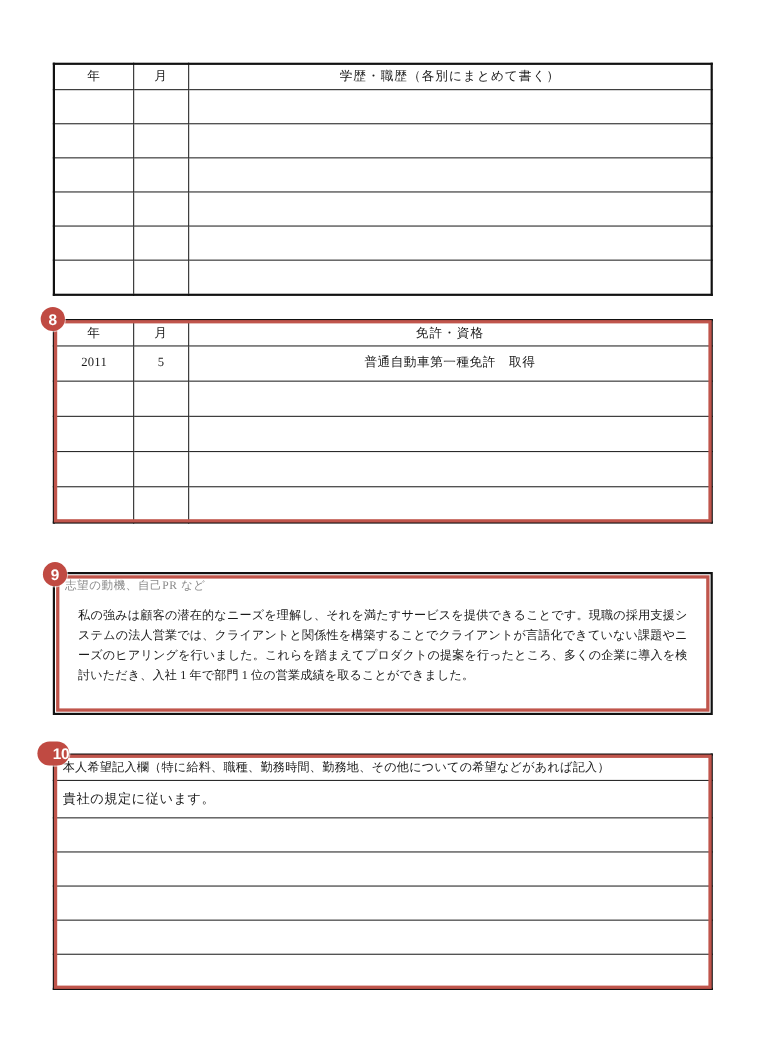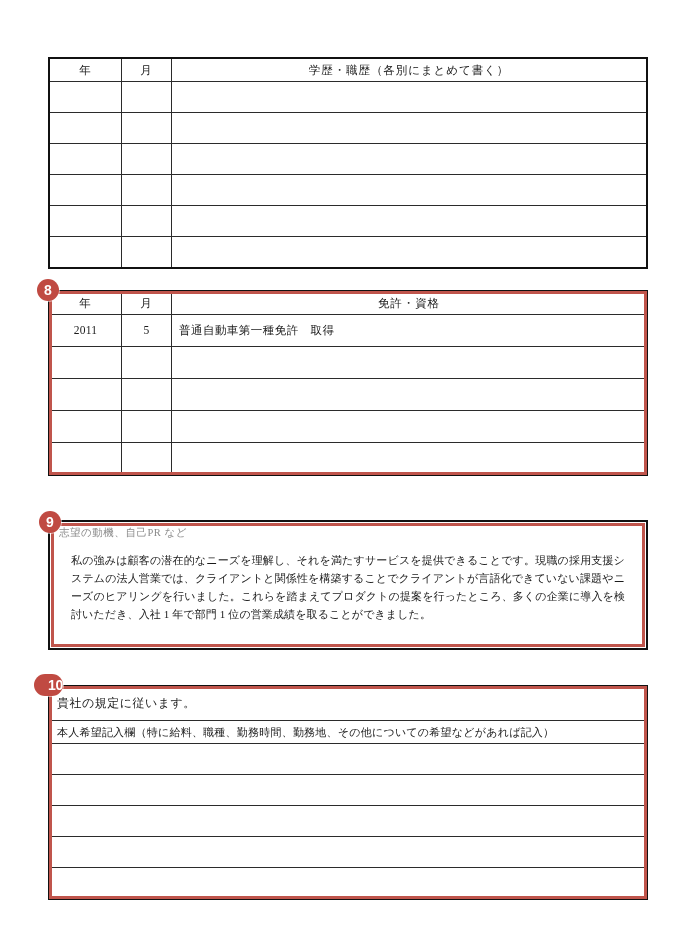--- a/index.html
+++ b/index.html
@@ -41,21 +41,21 @@
   }
   .doc-table th {
     text-align: center;
     font-size: 11.5px;
     letter-spacing: 0.08em;
   }
   .col-year { width: 57px; text-align: center; }
   .col-month { width: 35px; text-align: center; }
   .col-body { text-align: left; margin-top: 40px; }
   .cell-year, .cell-month { text-align: center; letter-spacing: 0.02em; }
-  .cell-body { text-align: left; letter-spacing: 0.04em; }
+  .cell-body { text-align: center; letter-spacing: 0.04em; }
   .head-sep { border-bottom: 2px solid #111111; }
 
   
   #history-table {
     left: 48px;
     top: 57px;
     width: 600px;
   }
   #history-table th { height: 22px; }
   #history-table td { height: 30px; }
@@ -262,24 +262,24 @@
       <div class="pr-text">私の強みは顧客の潜在的なニーズを理解し、それを満たすサービスを提供できることです。現職の採用支援システムの法人営業では、クライアントと関係性を構築することでクライアントが言語化できていない課題やニーズのヒアリングを行いました。これらを踏まえてプロダクトの提案を行ったところ、多くの企業に導入を検討いただき、入社 1 年で部門 1 位の営業成績を取ることができました。</div>
     </div>
     <div class="hl" id="pr-hl"></div>
   </div>
 
   <div id="request-wrap">
     <div class="badge wide" style="left:-14px; top:-11px;">10</div>
     <table class="doc-table" id="request-table">
       <tbody>
         <tr>
+          <td class="req-head">本人希望記入欄（特に給料、職種、勤務時間、勤務地、その他についての希望などがあれば記入）</td>
+        </tr>
+        <tr>
           <td class="req-value">貴社の規定に従います。</td>
-        </tr>
-        <tr>
-          <td class="req-head">本人希望記入欄（特に給料、職種、勤務時間、勤務地、その他についての希望などがあれば記入）</td>
         </tr>
         <tr>
           <td></td>
         </tr>
         <tr>
           <td></td>
         </tr>
         <tr>
           <td></td>
         </tr>

